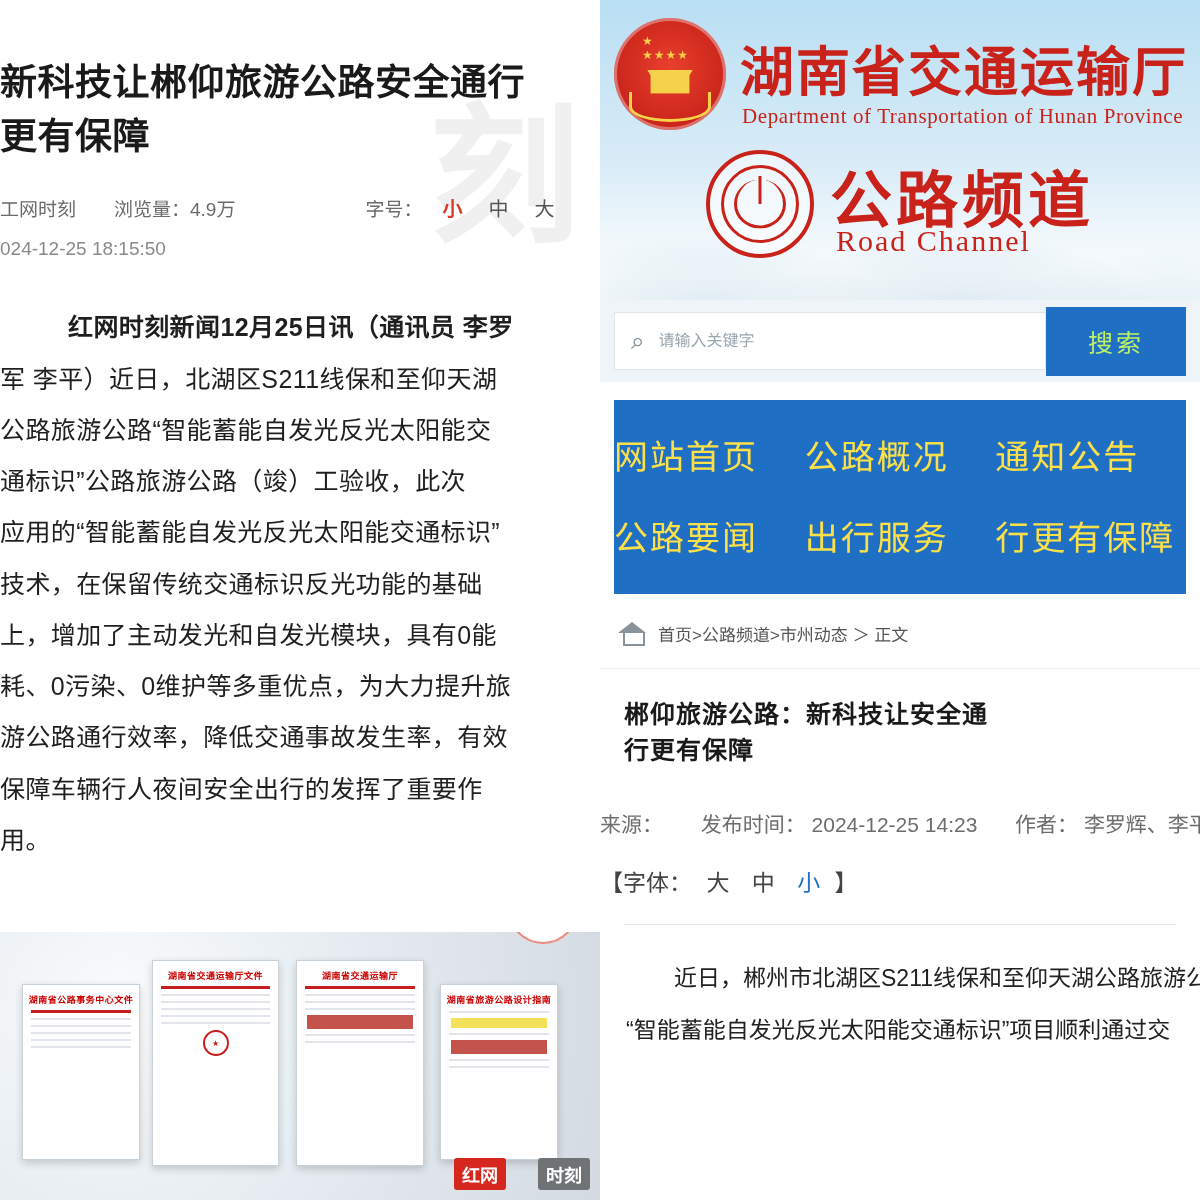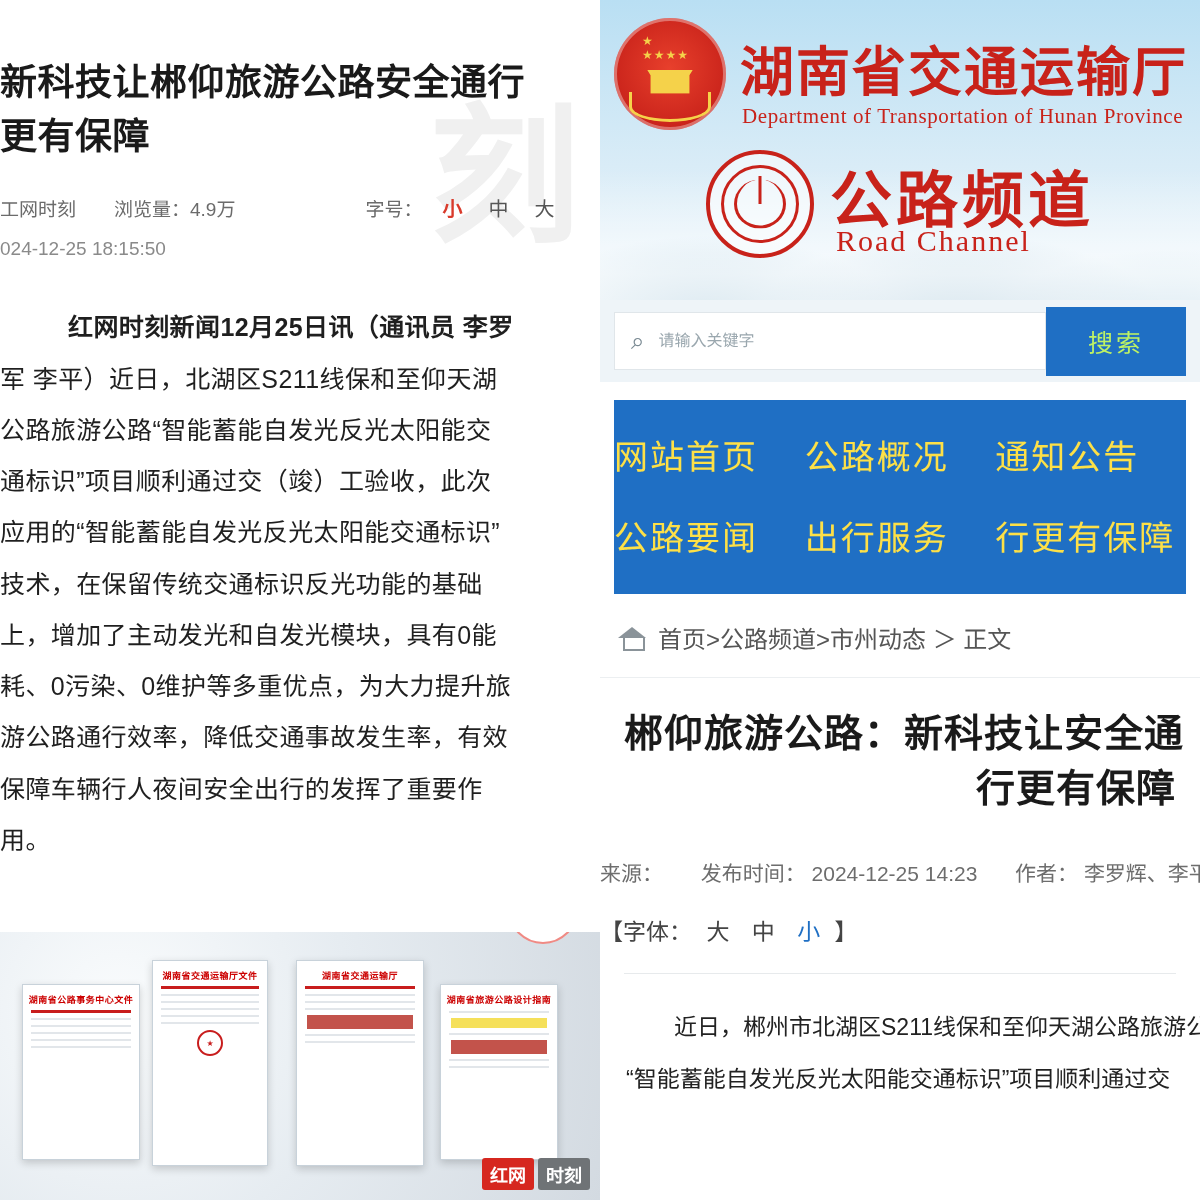--- a/index.html
+++ b/index.html
@@ -108,29 +108,29 @@
   }
   .doc .dline {
     height: 2px; background: #e2e6ea; margin: 5px 8px;
   }
   .doc .dstamp {
     width: 26px; height: 26px; border: 2px solid #c81d1d;
     border-radius: 50%; margin: 6px auto 0;
     color: #c81d1d; font-size: 8px; text-align: center; line-height: 24px;
   }
   .doc.d1 { left: 22px; top: 52px; width: 118px; height: 176px; }
-  .doc.d2 { left: 152px; top: 28px; width: 116px; height: 206px; }
+  .doc.d2 { left: 152px; top: 28px; width: 127px; height: 206px; }
   .doc.d3 { left: 296px; top: 28px; width: 128px; height: 206px; }
   .doc.d4 { left: 440px; top: 52px; width: 118px; height: 176px; }
   .redbar { height: 3px; background: #c81d1d; margin: 4px 8px; }
   .redblock { height: 14px; background: #b9352b; margin: 5px 10px; opacity: .85;}
   .yellowblock { height: 10px; background: #f5e05a; margin: 4px 10px; }
   .logo-badge {
     position: absolute; right: 10px; bottom: 10px;
-    display: flex; align-items: center;
+    display: flex; align-items: center; gap: 28px;
   }
   .logo-badge .lb1 {
     background: #d6271f; color: #fff; font-size: 18px; font-weight: bold;
     padding: 3px 8px; border-radius: 3px;
   }
   .logo-badge .lb2 {
     background: #6f7376; color: #fff; font-size: 18px; font-weight: bold;
     padding: 3px 8px; border-radius: 3px; margin-left: 4px;
   }
   .backtop {
@@ -271,42 +271,42 @@
   .nav-row { display: flex; }
   .nav-item {
     flex: 1; text-align: left;
     color: #fde047; font-size: 34px; letter-spacing: 2px;
     padding: 16px 0;
     cursor: pointer; white-space: nowrap;
   }
   .breadcrumb {
     display: flex; align-items: center;
     padding: 26px 18px 22px;
-    font-size: 24px; color: #555;
+    font-size: 17px; color: #555;
     border-bottom: 1px solid #eceff1;
     white-space: nowrap;
   }
   .bc-home-icon {
     width: 28px; height: 26px; margin-right: 12px;
     position: relative; flex: none;
   }
   .bc-home-icon::before {
     content: ""; position: absolute; left: 0; top: 2px;
     border-left: 14px solid transparent; border-right: 14px solid transparent;
     border-bottom: 11px solid #8a9399;
   }
   .bc-home-icon::after {
     content: ""; position: absolute; left: 5px; top: 12px;
     width: 18px; height: 12px;
     border: 2px solid #8a9399; border-top: none;
   }
   .news-title {
     padding: 28px 24px 0;
-    font-size: 39px; font-weight: bold; color: #1a1a1a;
-    line-height: 1.42; text-align: right;
+    font-size: 25px; font-weight: bold; color: #1a1a1a;
+    line-height: 1.42; text-align: left;
     letter-spacing: 1px; white-space: nowrap;
   }
   .news-title .nt2 { display: block; }
   .news-meta {
     margin-top: 40px;
     text-align: center;
     font-size: 21px; color: #6d6d6d;
     white-space: nowrap;
   }
   .news-meta .gap { display: inline-block; width: 26px; }
@@ -349,21 +349,21 @@
         <span class="fs-opt">中</span>
         <span class="fs-opt">大</span>
       </div>
 
       <div class="meta-date">024-12-25 18:15:50</div>
 
       <div class="art-body">
         <span class="ln" style="font-weight:bold; padding-left:68px;">红网时刻新闻12月25日讯（通讯员 李罗</span>
         <span class="ln">军 李平）近日，北湖区S211线保和至仰天湖</span>
         <span class="ln">公路旅游公路“智能蓄能自发光反光太阳能交</span>
-        <span class="ln">通标识”项目顺利通过交（竣）工验收，此次</span>
+        <span class="ln">通标识”公路旅游公路（竣）工验收，此次</span>
         <span class="ln">应用的“智能蓄能自发光反光太阳能交通标识”</span>
         <span class="ln">技术，在保留传统交通标识反光功能的基础</span>
         <span class="ln">上，增加了主动发光和自发光模块，具有0能</span>
         <span class="ln">耗、0污染、0维护等多重优点，为大力提升旅</span>
         <span class="ln">游公路通行效率，降低交通事故发生率，有效</span>
         <span class="ln">保障车辆行人夜间安全出行的发挥了重要作</span>
         <span class="ln">用。</span>
       </div>
     </div>
 

